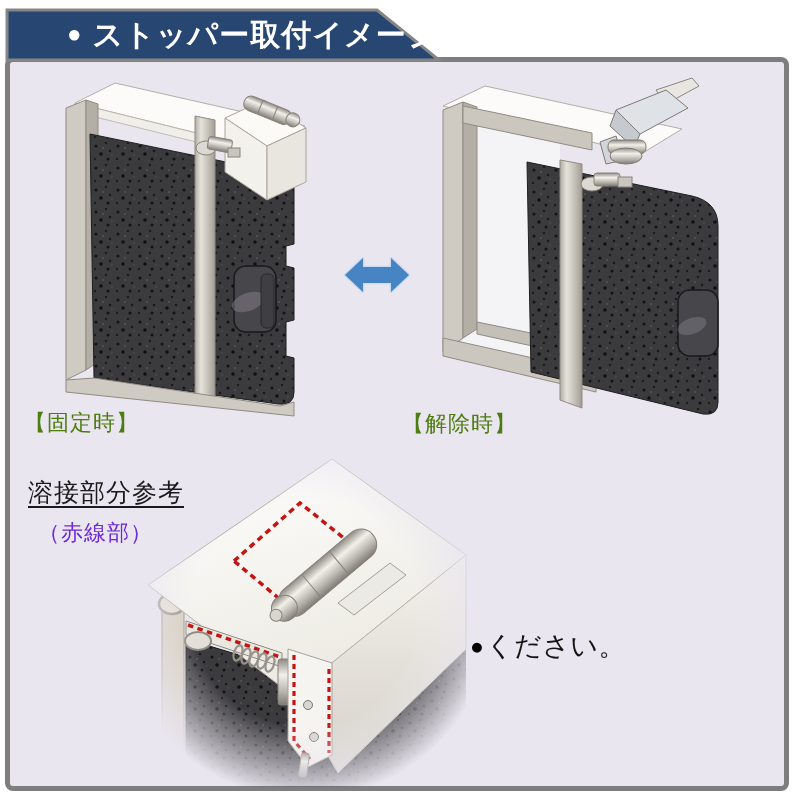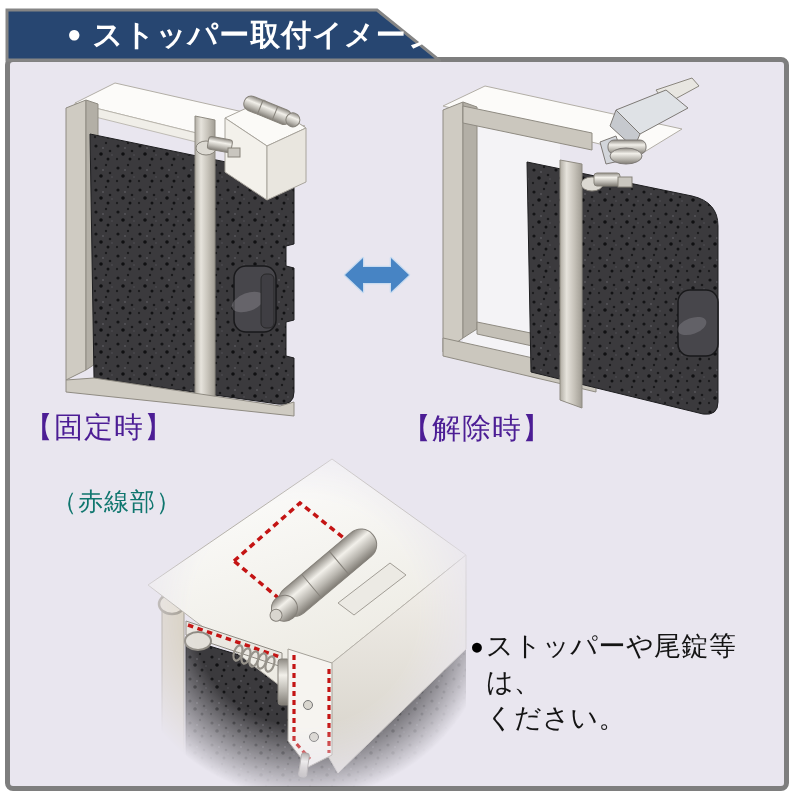--- a/index.html
+++ b/index.html
@@ -25,34 +25,34 @@
     margin-left:42px;
   }
   .banner-text .bullet{font-size:24px;margin-right:10px;position:relative;top:-3px;}
   
   .diagram{position:absolute;}
   .diagram-fixed{left:48px;top:74px;width:292px;height:350px;}
   .diagram-released{left:420px;top:76px;width:352px;height:368px;}
   .swap-arrow{position:absolute;left:342px;top:251px;width:70px;height:48px;}
   
   .state-label{
-    position:absolute;font-size:29px;font-weight:500;color:#4c1d95;
+    position:absolute;font-size:22px;font-weight:500;color:#4d7c0f;
     letter-spacing:1px;white-space:nowrap;
   }
   .label-fixed{left:24px;top:408px;}
   .label-released{left:402px;top:409px;}
   
   .weld-ref{position:absolute;left:28px;top:476px;z-index:4;}
   .weld-ref .title{
     font-size:25px;color:#1a1a1a;font-weight:500;letter-spacing:1px;
     text-decoration:underline;text-decoration-thickness:2px;text-underline-offset:5px;
   }
   .weld-ref .subtitle{
-    font-size:25px;color:#0f766e;font-weight:500;letter-spacing:1px;
-    margin-top:9px;margin-left:24px;
+    font-size:22px;color:#6d28d9;font-weight:500;letter-spacing:1px;
+    margin-top:9px;margin-left:10px;
   }
   
   .closeup{
     position:absolute;left:142px;top:453px;width:326px;height:334px;z-index:2;
     -webkit-mask-image:radial-gradient(ellipse 58% 56% at 50% 48%, #000 60%, rgba(0,0,0,0) 99%);
     mask-image:radial-gradient(ellipse 58% 56% at 50% 48%, #000 60%, rgba(0,0,0,0) 99%);
   }
   
   .note{
     position:absolute;left:470px;top:628px;width:320px;z-index:6;
@@ -186,20 +186,21 @@
       <rect x="174" y="97" width="26" height="13" rx="3" fill="url(#pin)" stroke="#87837b"></rect>
       <rect x="198" y="101" width="14" height="10" fill="#c9c6bf" stroke="#87837b"></rect>
     </g>
   </g>
 </svg>
 
 <div class="state-label label-fixed">【固定時】</div>
 <div class="state-label label-released">【解除時】</div>
 
 <div class="weld-ref">
+  <div class="title">溶接部分参考</div>
   <div class="subtitle">（赤線部）</div>
 </div>
 
 <div class="closeup">
 <svg width="326" height="334" viewBox="0 0 326 334">
   <g>
 
     <polygon points="20,142 42,150 42,320 20,320" fill="#d8d1c2" stroke="#9f998d"></polygon>
     <ellipse cx="30" cy="151" rx="13" ry="10" fill="#e6e0d3" stroke="#9f998d" stroke-width="2.5"></ellipse>
 
@@ -240,16 +241,15 @@
       <path d="M187,216 L187,300" fill="none" stroke="#c41414" stroke-width="3.2" stroke-dasharray="5,4"></path>
       <rect x="158" y="300" width="8" height="24" rx="3" fill="url(#pin)" stroke="#85817a" transform="rotate(8 162 312)"></rect>
     </g>
   </g>
 </svg>
 </div>
 
 <div class="note">
   <span class="bullet">●</span>
   <div class="lines">
-    <div>ストッパーや尾錠等は、</div>
     <div>ください。</div>
   </div>
 </div>
 
 </body></html>

